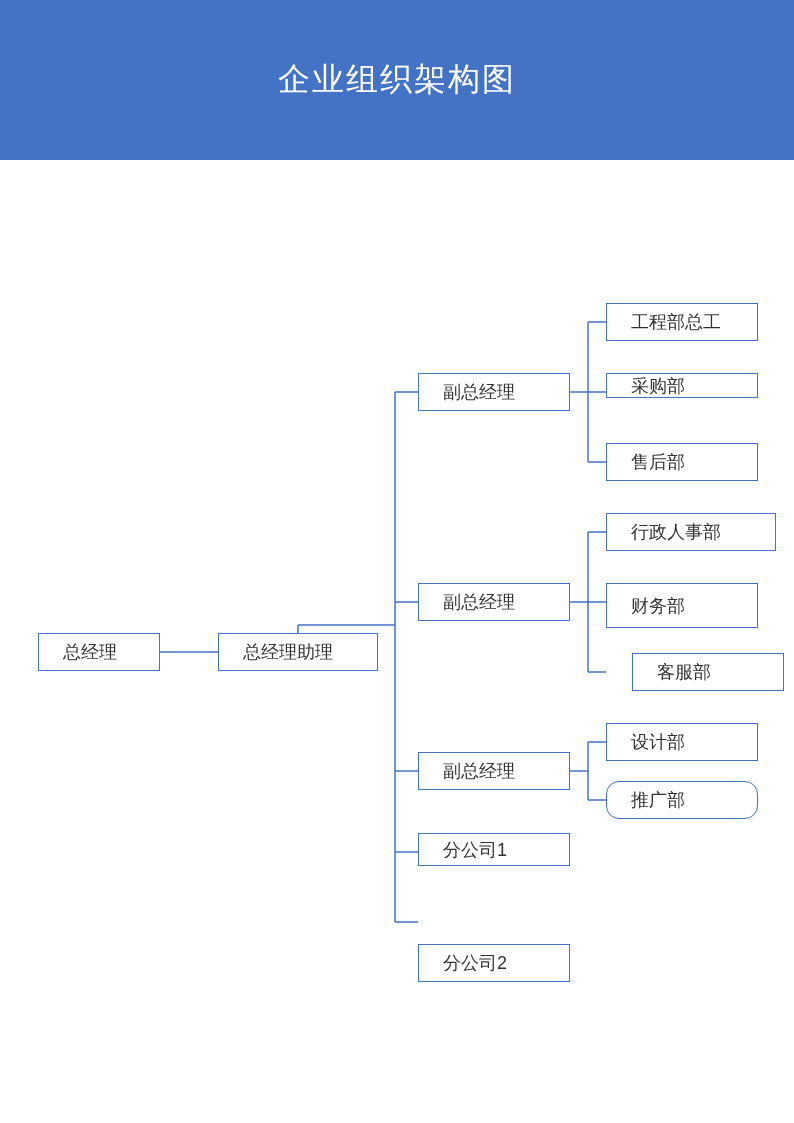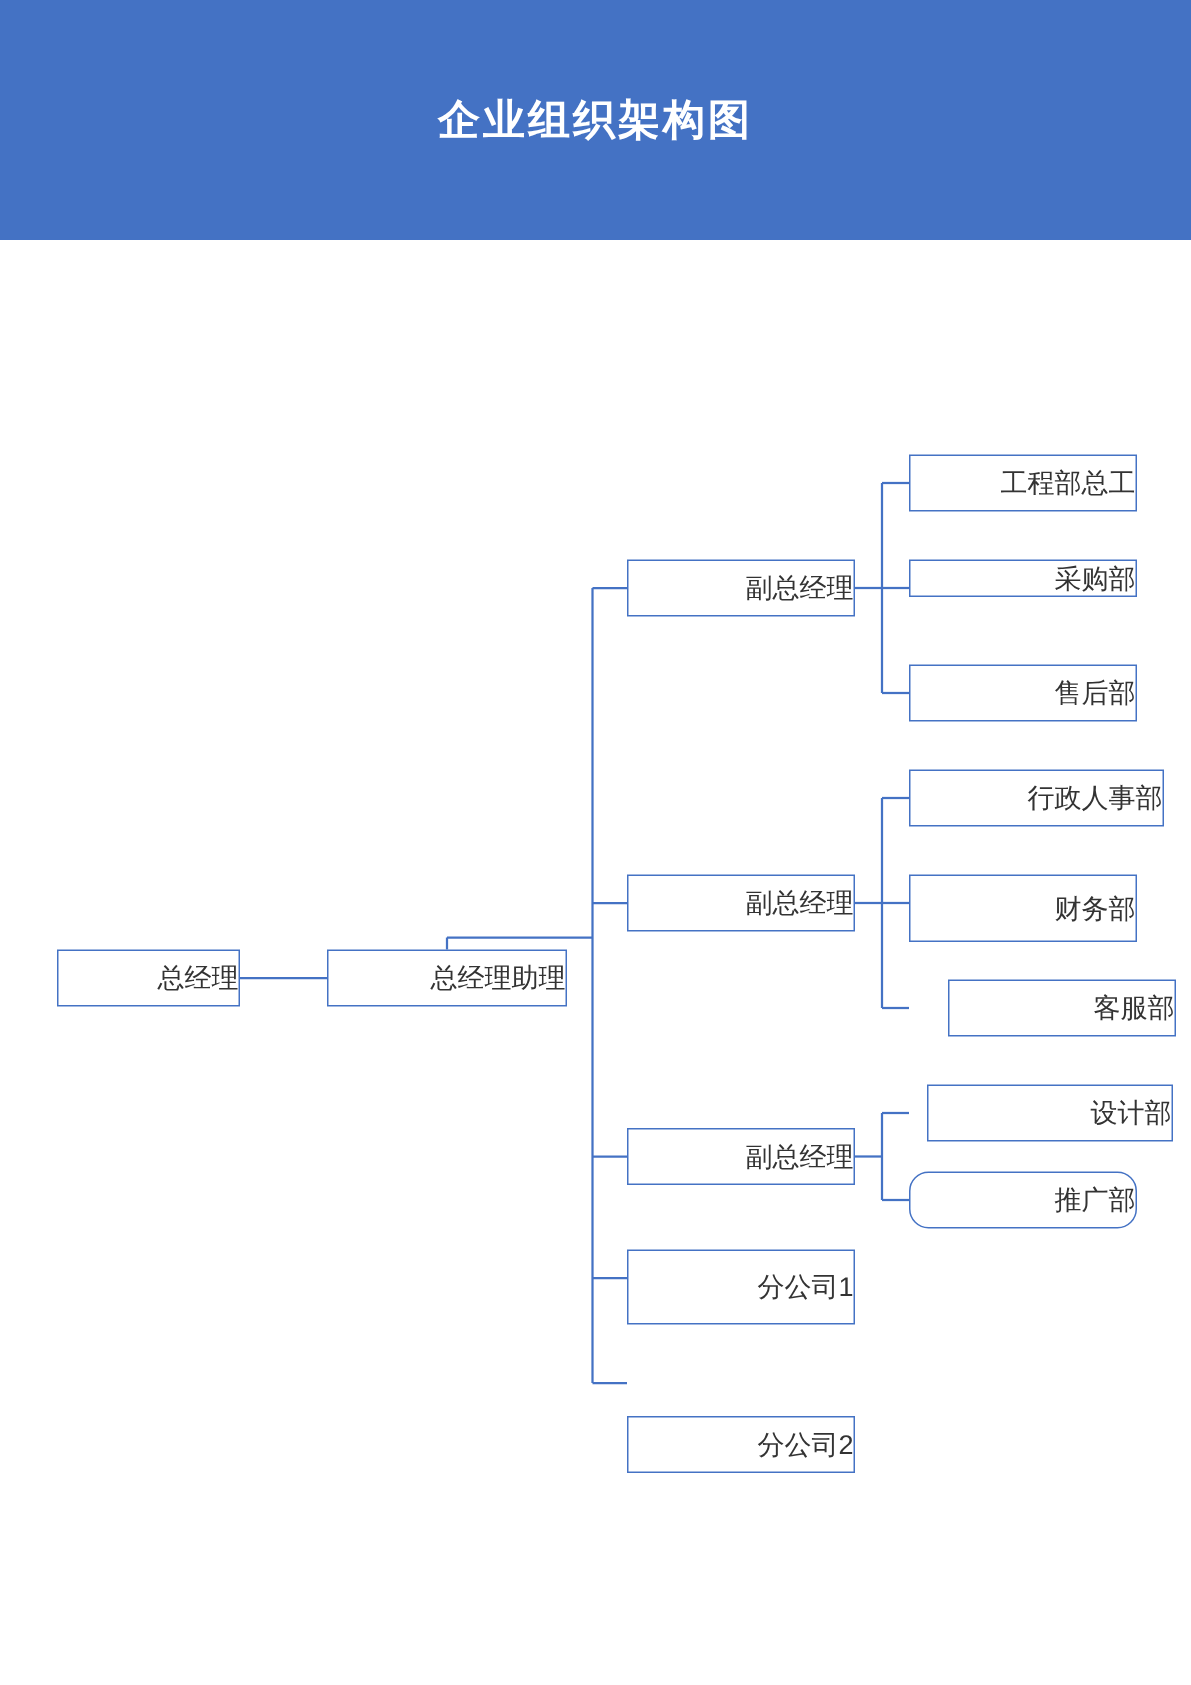--- a/index.html
+++ b/index.html
@@ -14,32 +14,32 @@
   .header {
     width: 794px;
     height: 160px;
     background: #4472c4;
     display: flex;
     align-items: center;
     justify-content: center;
   }
   .header-title {
     color: #ffffff;
-    font-size: 28px;
-    font-weight: bold;
+    font-size: 32px;
+    font-weight: normal;
     letter-spacing: 2px;
     text-align: center;
   }
   .node {
     position: absolute;
     border: 1.5px solid #4472c4;
     background: #ffffff;
     display: flex;
     align-items: center;
-    justify-content: flex-end;
+    justify-content: flex-start;
     font-size: 18px;
     color: #333;
     box-sizing: border-box;
     padding-left: 24px;
   }
   svg.connectors {
     position: absolute;
     top: 0;
     left: 0;
     pointer-events: none;
@@ -97,21 +97,21 @@
 
 <div class="node" style="left:418px; top:373px; width:152px; height:38px;">
   <span>副总经理</span>
 </div>
 <div class="node" style="left:418px; top:583px; width:152px; height:38px;">
   <span>副总经理</span>
 </div>
 <div class="node" style="left:418px; top:752px; width:152px; height:38px;">
   <span>副总经理</span>
 </div>
-<div class="node" style="left:418px; top:833px; width:152px; height:50px;">
+<div class="node" style="left:418px; top:833px; width:152px; height:33px;">
   <span>分公司1</span>
 </div>
 <div class="node" style="left:418px; top:944px; width:152px; height:38px;">
   <span>分公司2</span>
 </div>
 
 <div class="node" style="left:606px; top:303px; width:152px; height:38px;">
   <span>工程部总工</span>
 </div>
 <div class="node" style="left:606px; top:373px; width:152px; height:25px;">
@@ -124,18 +124,18 @@
 <div class="node" style="left:606px; top:513px; width:170px; height:38px;font-family:Liberation Serif, serif;">
   <span>行政人事部</span>
 </div>
 <div class="node" style="left:606px; top:583px; width:152px; height:45px;">
   <span>财务部</span>
 </div>
 <div class="node" style="left:632px; top:653px; width:152px; height:38px;">
   <span>客服部</span>
 </div>
 
-<div class="node" style="left:606px; top:723px; width:164px; height:38px;margin-left:12px;">
+<div class="node" style="left:606px; top:723px; width:152px; height:38px;">
   <span>设计部</span>
 </div>
 <div class="node" style="left:606px; top:781px; width:152px; height:38px;border-radius:13px;">
   <span>推广部</span>
 </div>
 
 </body></html>

